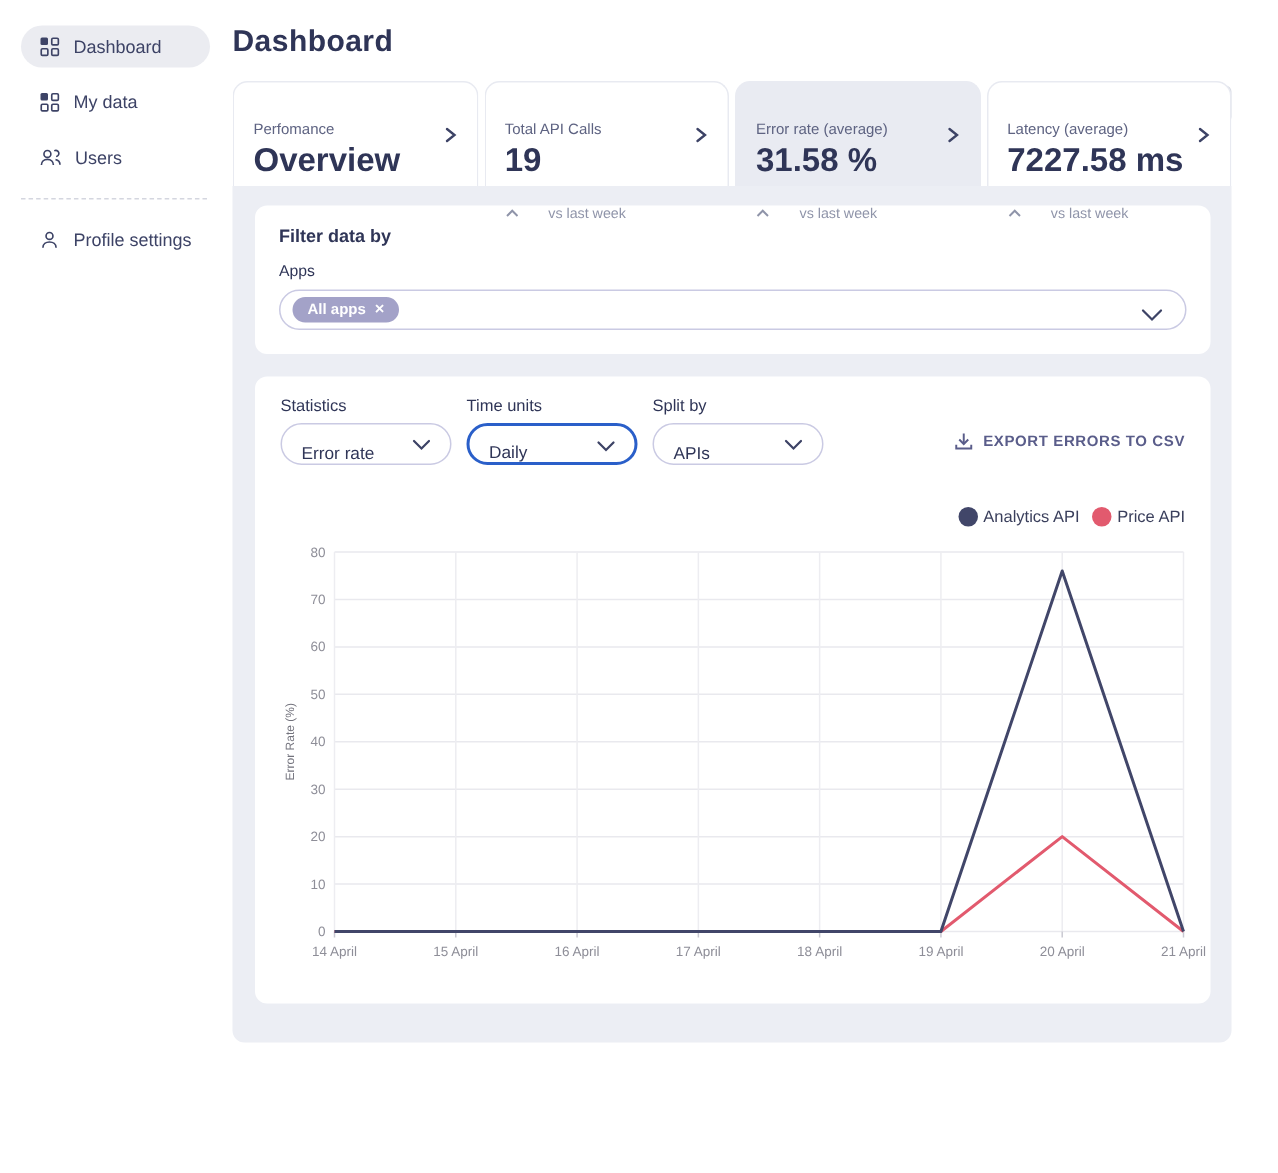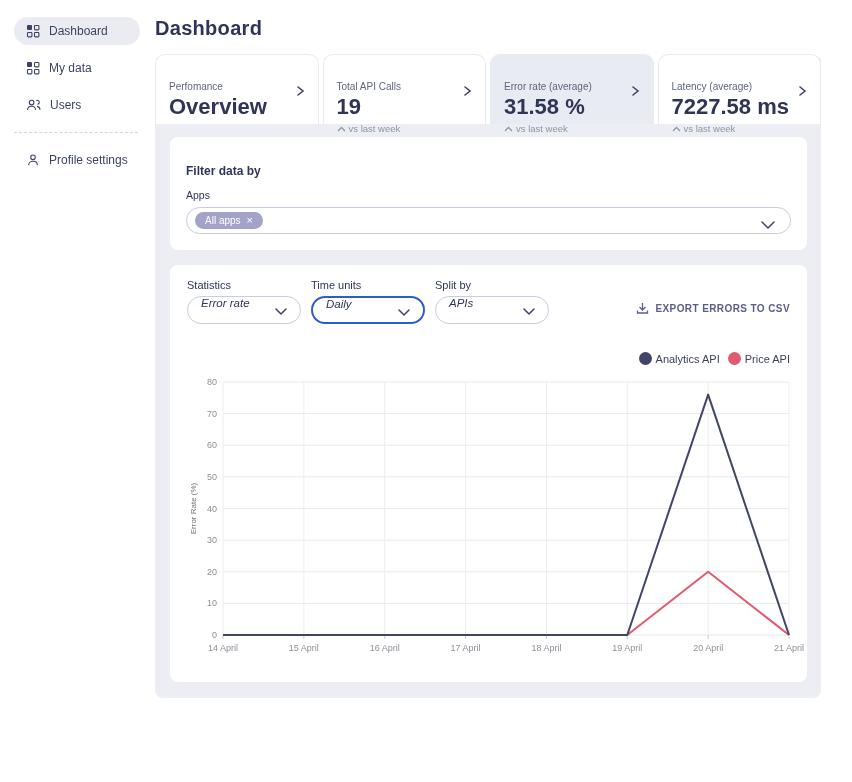--- a/index.html
+++ b/index.html
@@ -22,44 +22,44 @@
     height:25px; padding:0 10px; background:#fff; border:1px solid #d9dce5; border-radius:4px;
     font-size:11px; font-weight:700; color:#2f3557; cursor:pointer; }
 
   
   .cards { display:flex; gap:4px; margin-top:14px; height:70px; }
   .card { flex:1; position:relative; background:#fff; border:1px solid #e8eaf1; border-bottom:none;
     border-radius:10px 10px 0 0; padding:26px 13px; cursor:pointer; }
   .card.active { background:#e9ebf2; border-color:#e9ebf2; }
   .card-label { font-size:10px; color:#5e6382; }
   .card-value { font-size:22px; font-weight:700; color:#2f3557; margin-top:2px; }
-  .card-trend { display:flex; align-items:center; gap:3px; font-size:9.5px; color:#8f94a9; margin-top:3px; }
+  .card-trend { display:flex; align-items:center; gap:20px; font-size:9.5px; color:#8f94a9; margin-top:17px; }
   .card-chev { position:absolute; right:13px; top:28px; }
 
   
   .panel { background:#eceef4; border-radius:0 0 8px 8px; padding:13px 14px 16px 15px; min-height:571px; }
   .white-card { background:#fff; border-radius:8px; }
 
-  .filter-card { padding:27px 16px 16px; }
+  .filter-card { padding:13px 16px 16px; }
   .filter-title { font-size:12px; font-weight:700; }
   .filter-label { font-size:10.5px; margin-top:11px; }
   .multi-select { position:relative; display:flex; align-items:center; margin-top:6px; height:27px;
     background:#fff; border:1px solid #cacae3; border-radius:14px; padding:0 34px 0 8px; cursor:pointer; }
   .chip { display:flex; gap:6px; background:#a3a2c8; color:#fff;
-    font-size:10px; font-weight:400; border-radius:10px; padding:3px 10px; }
+    font-size:10px; font-weight:700; border-radius:10px; padding:3px 10px; }
   .chip-x { font-size:11px; line-height:10px; cursor:pointer; }
   .select-chev { position:absolute; right:14px; top:8px; }
 
   .chart-card { margin-top:15px; padding:14px 17px 18px; }
   .controls { display:flex; align-items:center; }
   .ctrl-group { margin-right:10px; }
   .ctrl-label { font-size:11px; color:#2f3557; margin-bottom:5px; }
   .select { position:relative; width:114px; height:28px; background:#fff; border:1px solid #cacae3;
-    border-radius:14px; display:flex; align-items:flex-start; padding:0 30px 0 13px;
-    font-size:11.5px; color:#2f3557; cursor:pointer;font-style:italic; }
+    border-radius:14px; display:flex; align-items:flex-end; padding:0 30px 0 13px;
+    font-size:11.5px; color:#2f3557; cursor:pointer; }
   .select.focused { border:2px solid #2a5fc9; }
   .select .select-chev { right:12px; top:9px; }
   .export-link { margin-left:auto; display:flex; align-items:center; gap:6px; font-size:10px;
     font-weight:700; letter-spacing:0.4px; color:#5a5d8a; cursor:pointer; align-self:center; margin-top:14px; }
 
   .legend { display:flex; justify-content:flex-end; align-items:center; gap:8px; margin-top:28px; }
   .legend-item { display:flex; align-items:center; gap:4px; font-size:11px; color:#3a3f5c; }
   .legend-dot { width:13px; height:13px; border-radius:50%; }
 
   .chart-wrap { margin-top:5px; }

